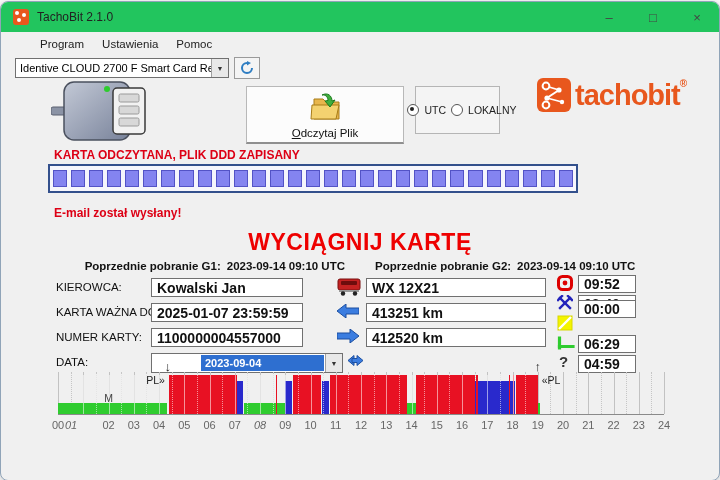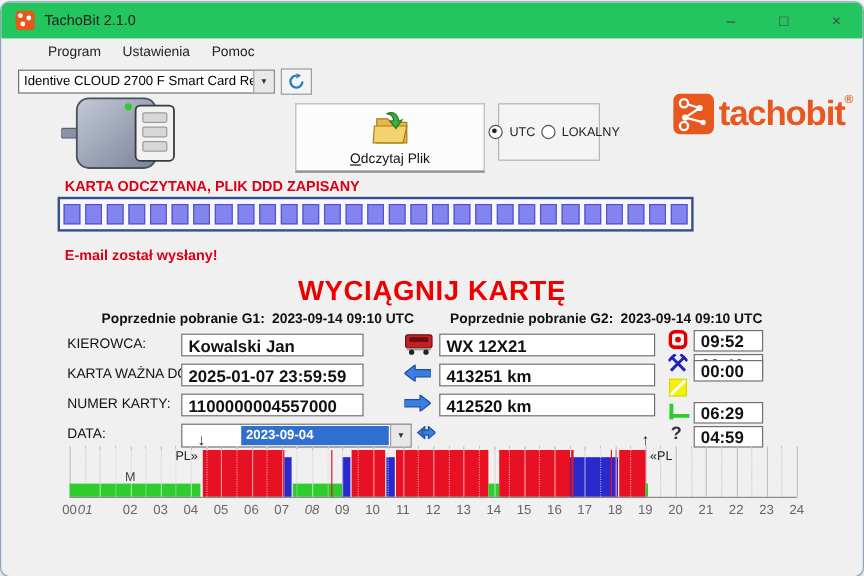--- a/index.html
+++ b/index.html
@@ -32,21 +32,21 @@
   .read-btn .btn-label{font-size:11.5px;color:#111;}
   .read-btn .btn-label::first-letter{text-decoration:underline;}
   .read-btn svg{position:absolute;top:6px;left:50%;transform:translateX(-50%);}
   
   .groupbox{position:absolute;left:414px;top:84px;width:74px;height:46px;border:1px solid #b5b5b5;
     background:#f4f4f4;display:flex;flex-direction:row;justify-content:center;gap:5px;padding-left:9px;}
   .radio-row{display:flex;align-items:center;gap:5px;font-size:10.5px;color:#222;}
   .radio{width:10px;height:10px;border-radius:50%;border:1px solid #555;background:#fff;position:relative;}
   .radio.sel::after{content:"";position:absolute;left:2px;top:2px;width:4px;height:4px;border-radius:50%;background:#222;}
   
-  .logo{position:absolute;left:560px;top:76px;display:flex;align-items:flex-start;}
+  .logo{position:absolute;left:536px;top:76px;display:flex;align-items:flex-start;}
   .logo-text{font-size:29px;font-weight:bold;color:#e8571d;letter-spacing:-1px;line-height:34px;margin-left:4px;}
   .logo-reg{font-size:10px;color:#e8571d;font-weight:bold;vertical-align:top;}
   
   .red-status{font-size:12px;font-weight:bold;color:#dd0015;}
   .eject-heading{position:absolute;left:0;right:0;top:227px;text-align:center;font-size:23px;
     font-weight:bold;color:#ee0000;letter-spacing:.5px;}
   .prev-line{position:absolute;left:0;right:0;top:258px;text-align:center;font-size:11.5px;
     font-weight:bold;color:#111;}
   .prev-line span{margin:0 3px;}
   .prev-gap{display:inline-block;width:18px;}

